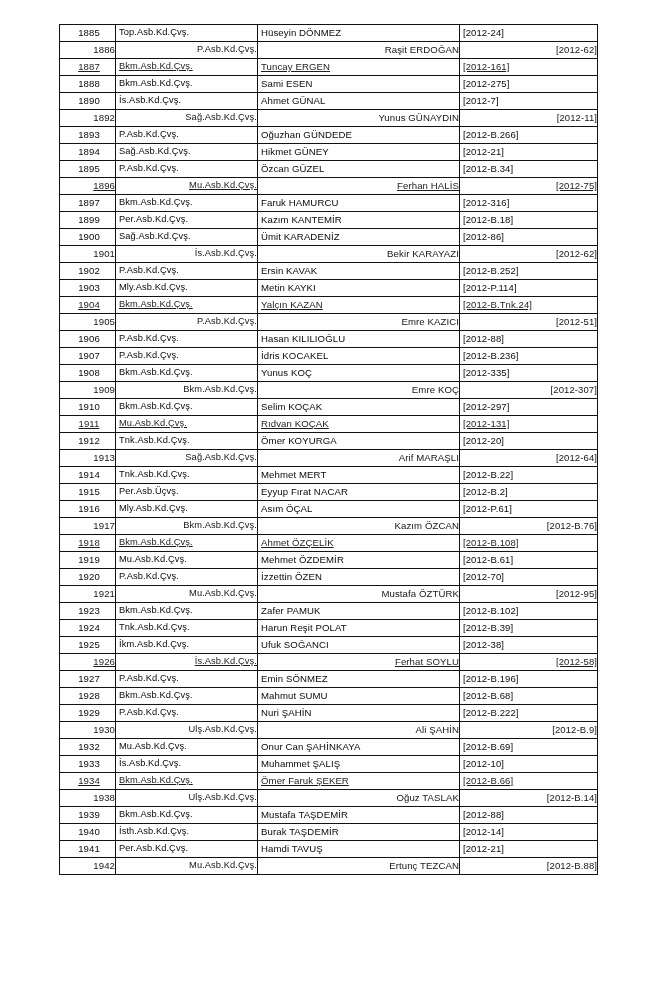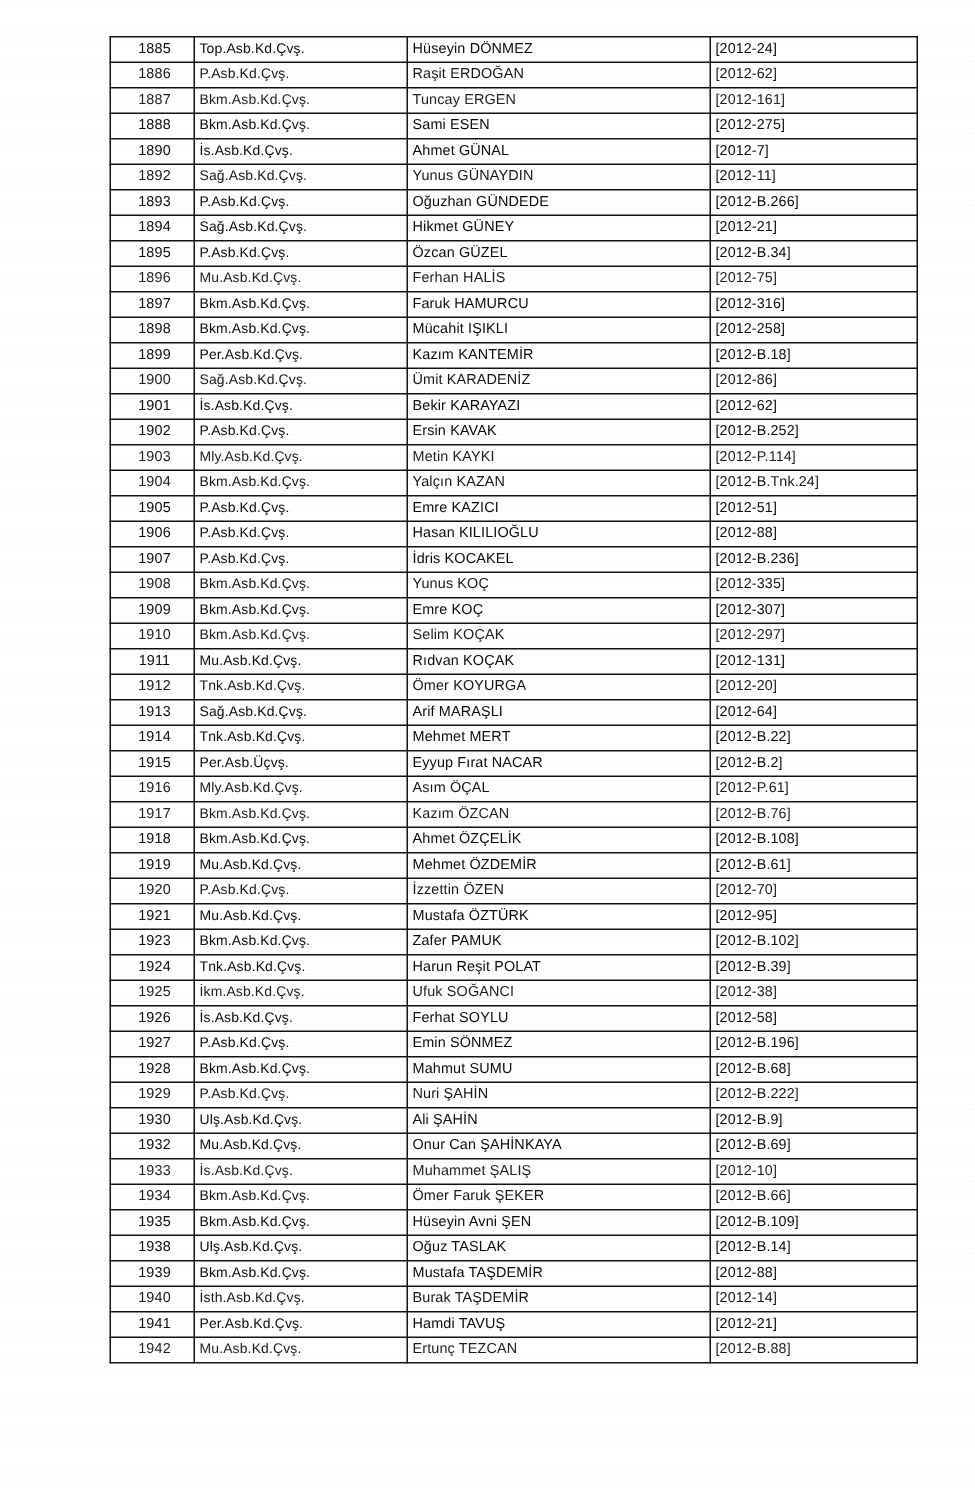--- a/index.html
+++ b/index.html
@@ -29,21 +29,21 @@
         rgba(0,0,0,0.012) 0px,
         rgba(0,0,0,0.012) 1px,
         rgba(0,0,0,0) 1px,
         rgba(0,0,0,0) 3px
       );
     opacity: 0.85;
   }
 
   .page {
     position: absolute;
-    left: 16px;
+    left: 2px;
     top: 0;
     width: 605px;
     height: 995px;
   }
 
   .roster-wrap {
     position: absolute;
     left: 57px;
     top: 24px;
     width: 538px;
@@ -86,23 +86,25 @@
     margin-left: 13px;
   }
   td.ref {
     font-size: 9.5px;
     padding-left: 4px;
   }
 
   
   table.roster tr:nth-child(4n+2) td {
     color: #161616;
+    text-align: right;
   }
   table.roster tr:nth-child(7n+3) td {
     color: #1d1d1d;
+    text-decoration: underline;
   }
 </style>
 </head>
 <body>
 
 <div class="page">
   <div class="roster-wrap">
     <table class="roster">
       <colgroup>
         <col class="c-seq">
@@ -171,26 +173,20 @@
             <td class="name">Ferhan HALİS</td>
             <td class="ref">[2012-75]</td>
           </tr>
           <tr>
             <td class="seq">1897</td>
             <td class="rank">Bkm.Asb.Kd.Çvş.</td>
             <td class="name">Faruk HAMURCU</td>
             <td class="ref">[2012-316]</td>
           </tr>
           <tr>
-            <td class="seq">1898</td>
-            <td class="rank">Bkm.Asb.Kd.Çvş.</td>
-            <td class="name">Mücahit IŞIKLI</td>
-            <td class="ref">[2012-258]</td>
-          </tr>
-          <tr>
             <td class="seq">1899</td>
             <td class="rank">Per.Asb.Kd.Çvş.</td>
             <td class="name">Kazım KANTEMİR</td>
             <td class="ref">[2012-B.18]</td>
           </tr>
           <tr>
             <td class="seq">1900</td>
             <td class="rank">Sağ.Asb.Kd.Çvş.</td>
             <td class="name">Ümit KARADENİZ</td>
             <td class="ref">[2012-86]</td>
@@ -381,26 +377,20 @@
             <td class="name">Muhammet ŞALIŞ</td>
             <td class="ref">[2012-10]</td>
           </tr>
           <tr>
             <td class="seq">1934</td>
             <td class="rank">Bkm.Asb.Kd.Çvş.</td>
             <td class="name">Ömer Faruk ŞEKER</td>
             <td class="ref">[2012-B.66]</td>
           </tr>
           <tr>
-            <td class="seq">1935</td>
-            <td class="rank">Bkm.Asb.Kd.Çvş.</td>
-            <td class="name">Hüseyin Avni ŞEN</td>
-            <td class="ref">[2012-B.109]</td>
-          </tr>
-          <tr>
             <td class="seq">1938</td>
             <td class="rank">Ulş.Asb.Kd.Çvş.</td>
             <td class="name">Oğuz TASLAK</td>
             <td class="ref">[2012-B.14]</td>
           </tr>
           <tr>
             <td class="seq">1939</td>
             <td class="rank">Bkm.Asb.Kd.Çvş.</td>
             <td class="name">Mustafa TAŞDEMİR</td>
             <td class="ref">[2012-88]</td>

